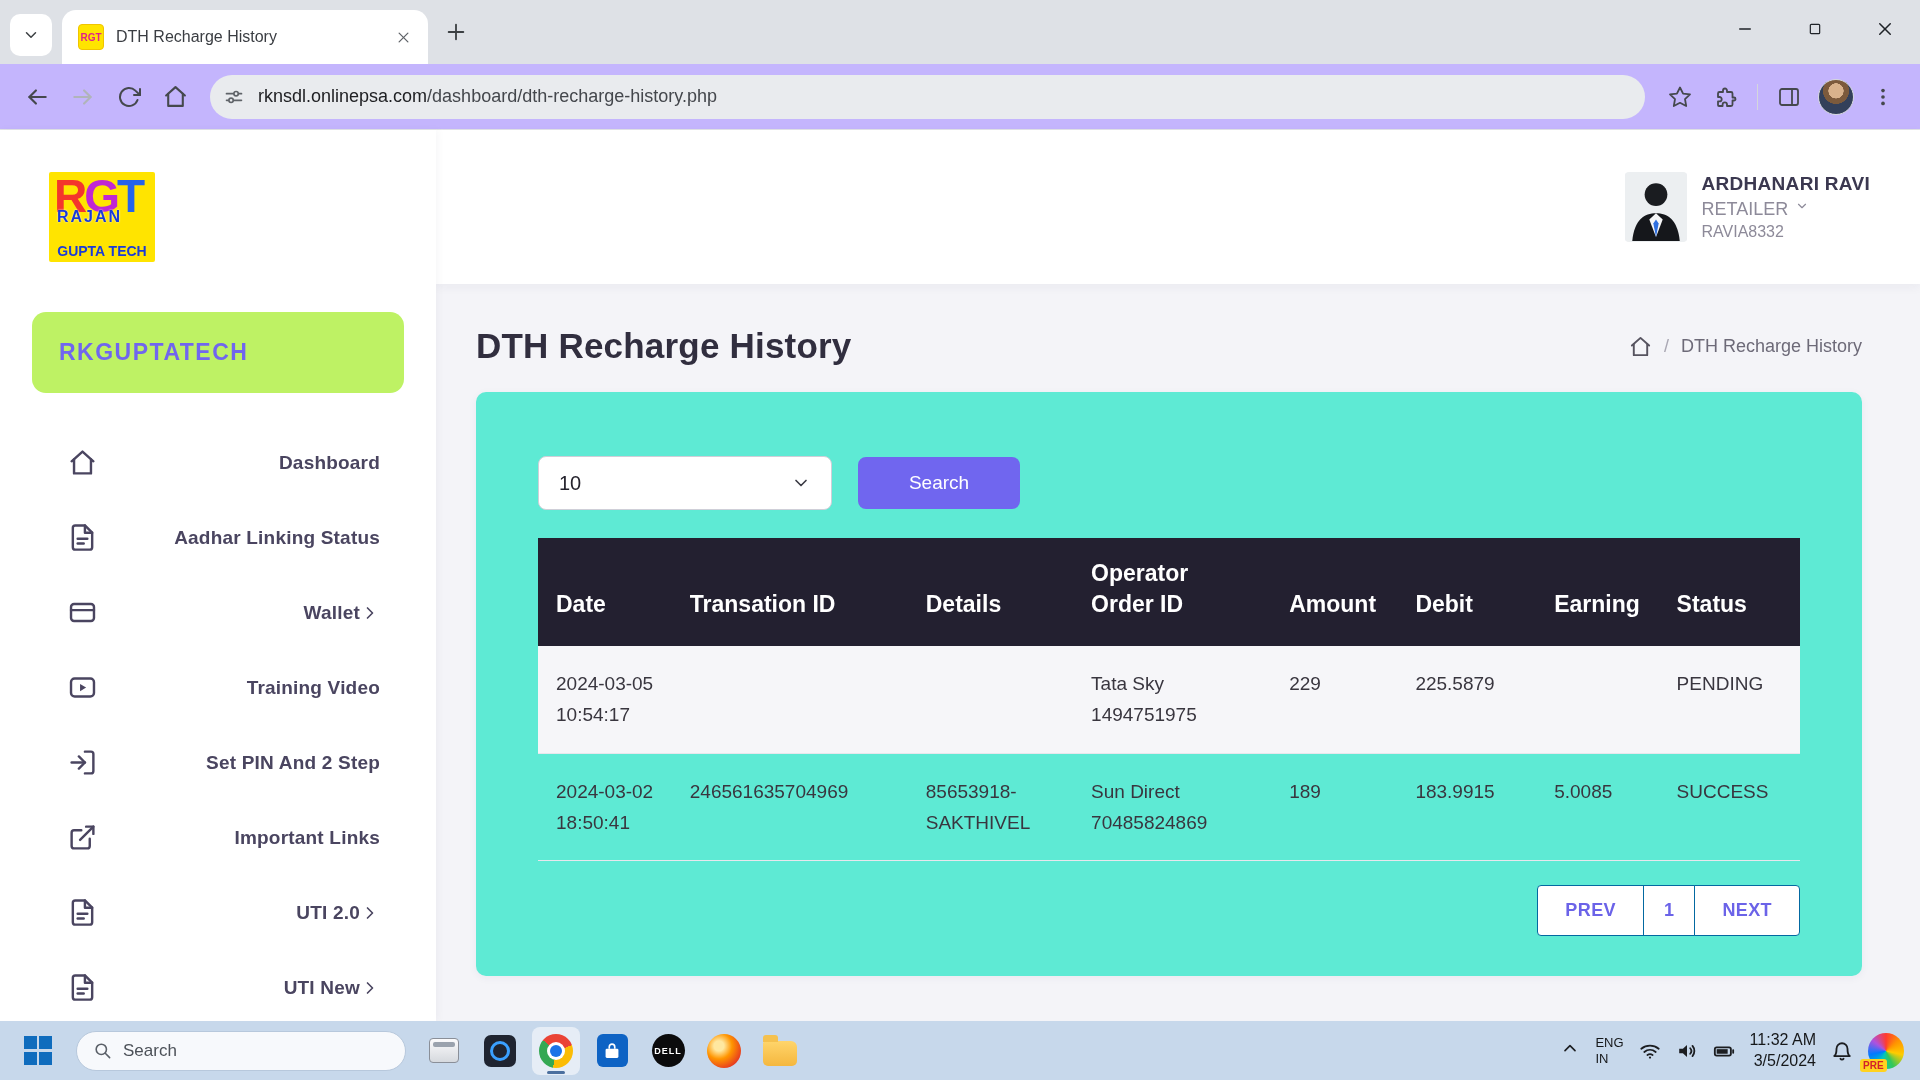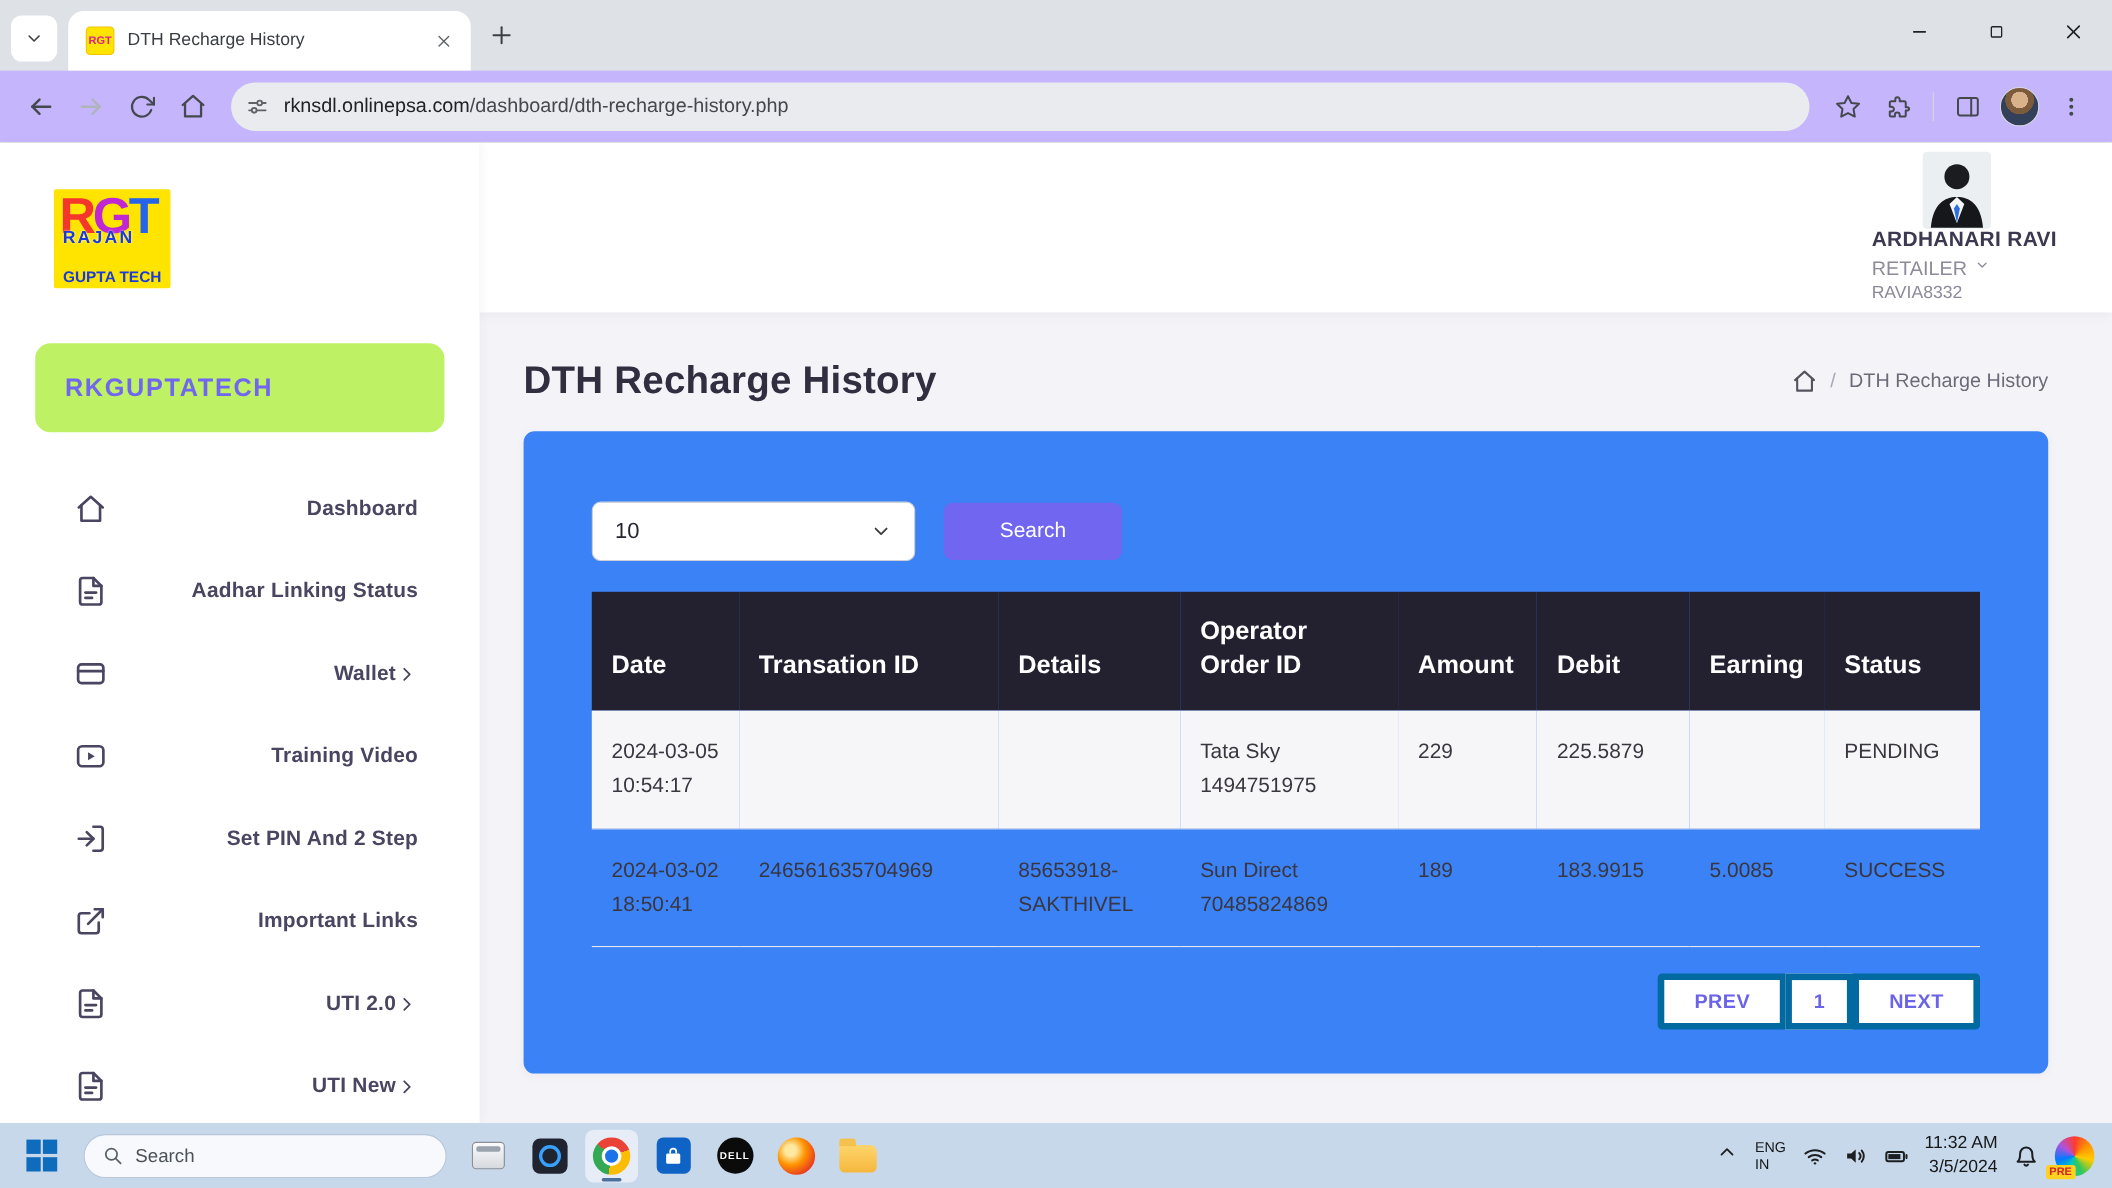--- a/index.html
+++ b/index.html
@@ -45,49 +45,49 @@
   .brand-box { margin:50px 32px 0; height:81px; background:#bef264; border-radius:14px; display:flex; align-items:center; padding-left:27px; color:#7066ef; font-size:23px; font-weight:700; letter-spacing:1.5px; }
   .nav { margin-top:32px; }
   .nav-item { height:75px; display:flex; align-items:center; padding:0 56px 0 68px; color:#4a4560; cursor:pointer; }
   .nav-item .ic { width:29px; height:29px; flex-shrink:0; }
   .nav-label { margin-left:29px; font-size:19px; font-weight:700; flex:1; letter-spacing:.2px;text-align:right; }
   .nav-chev { width:20px; height:20px; color:#4a4560; }
 
   
   .main { flex:1; display:flex; flex-direction:column; min-width:0; }
   .main-header { height:154px; background:#fff; box-shadow:0 3px 10px rgba(40,40,80,.05); display:flex; align-items:center; justify-content:flex-end; padding-right:50px; flex-shrink:0; position:relative; z-index:1; }
-  .user { display:flex; align-items:center;flex-direction:column; }
+  .user { display:flex; align-items:center; }
   .user-avatar { width:62px; height:70px; border-radius:4px; overflow:hidden; background:#eceff1; flex-shrink:0; }
   .user-info { margin-left:14px; }
   .user-name { font-size:19px; font-weight:700; color:#3b3850; letter-spacing:.3px; }
   .user-role { font-size:18px; color:#8d8a99; margin-top:4px; display:flex; align-items:flex-start; gap:7px; }
   .user-role svg { width:14px; height:14px; }
   .user-code { font-size:16px; color:#8d8a99; margin-top:3px; }
 
   .content { flex:1; overflow:hidden; padding:42px 58px 0 40px; }
   .content-top { display:flex; align-items:center; justify-content:space-between; }
   .page-title { font-size:35px; font-weight:700; color:#312e3f; letter-spacing:.2px; }
   .breadcrumb { display:flex; align-items:center; gap:12px; color:#6d6a78; font-size:18px; }
   .breadcrumb .home-ic { width:23px; height:23px; color:#56535f; }
   .crumb-sep { color:#a9a7b3; }
 
-  .card { margin-top:26px; background:#3b82f6; border-radius:10px; box-shadow:0 2px 8px rgba(45,45,90,.05); padding:64px 62px 40px; }
+  .card { margin-top:26px; background:#5eead4; border-radius:10px; box-shadow:0 2px 8px rgba(45,45,90,.05); padding:64px 62px 40px; }
   .controls { display:flex; align-items:center; }
   .select { width:294px; height:54px; border:1px solid #cfcfd8; border-radius:8px; display:flex; align-items:center; justify-content:space-between; padding:0 20px; font-size:20px; color:#26242e; background:#fff; cursor:pointer; }
   .select svg { width:20px; height:20px; color:#3a3a44; }
   .search-btn { margin-left:26px; width:162px; height:52px; background:#7066ef; color:#fff; border:none; border-radius:8px; font-size:19px; font-family:"Liberation Sans",sans-serif; cursor:pointer; }
 
   table.grid { width:100%; border-collapse:collapse; margin-top:28px; table-layout:fixed; }
   .grid th { background:#232030; color:#fff; font-size:23px; font-weight:700; text-align:left; padding:20px 18px 26px; vertical-align:bottom; line-height:1.35; }
   .grid td { font-size:19px; color:#39363f; padding:22px 18px; vertical-align:top; line-height:1.65; overflow-wrap:break-word; }
   .grid tbody tr { border-bottom:1px solid #e7e7ed; }
   .grid tbody tr.striped { background:#f6f6f9; }
 
   .pagination { display:flex; justify-content:flex-end; margin-top:24px; }
-  .pg-btn { height:51px; padding:0 27px; background:#fff; border:6px solid #0369a1; color:#6b63e8; font-size:18px; font-weight:600; letter-spacing:.4px; display:flex; align-items:center; cursor:pointer; font-family:"Liberation Sans",sans-serif; }
+  .pg-btn { height:51px; padding:0 27px; background:#fff; border:1px solid #0369a1; color:#6b63e8; font-size:18px; font-weight:600; letter-spacing:.4px; display:flex; align-items:center; cursor:pointer; font-family:"Liberation Sans",sans-serif; }
   .pg-btn + .pg-btn { margin-left:-1px; }
   .pg-btn.first { border-radius:4px 0 0 4px; }
   .pg-btn.last { border-radius:0 4px 4px 0; }
   .pg-btn.num { padding:0 20px; }
 
   
   .taskbar { height:59px; background:#c7d8eb; display:flex; align-items:center; padding:0 16px; flex-shrink:0; position:relative; z-index:5; }
   .start { width:44px; height:44px; display:flex; align-items:center; justify-content:center; border-radius:6px; }
   .win-logo { display:grid; grid-template-columns:13px 13px; gap:2.5px; }
   .win-logo span { width:13px; height:13px; background:#0f6cbd; }

